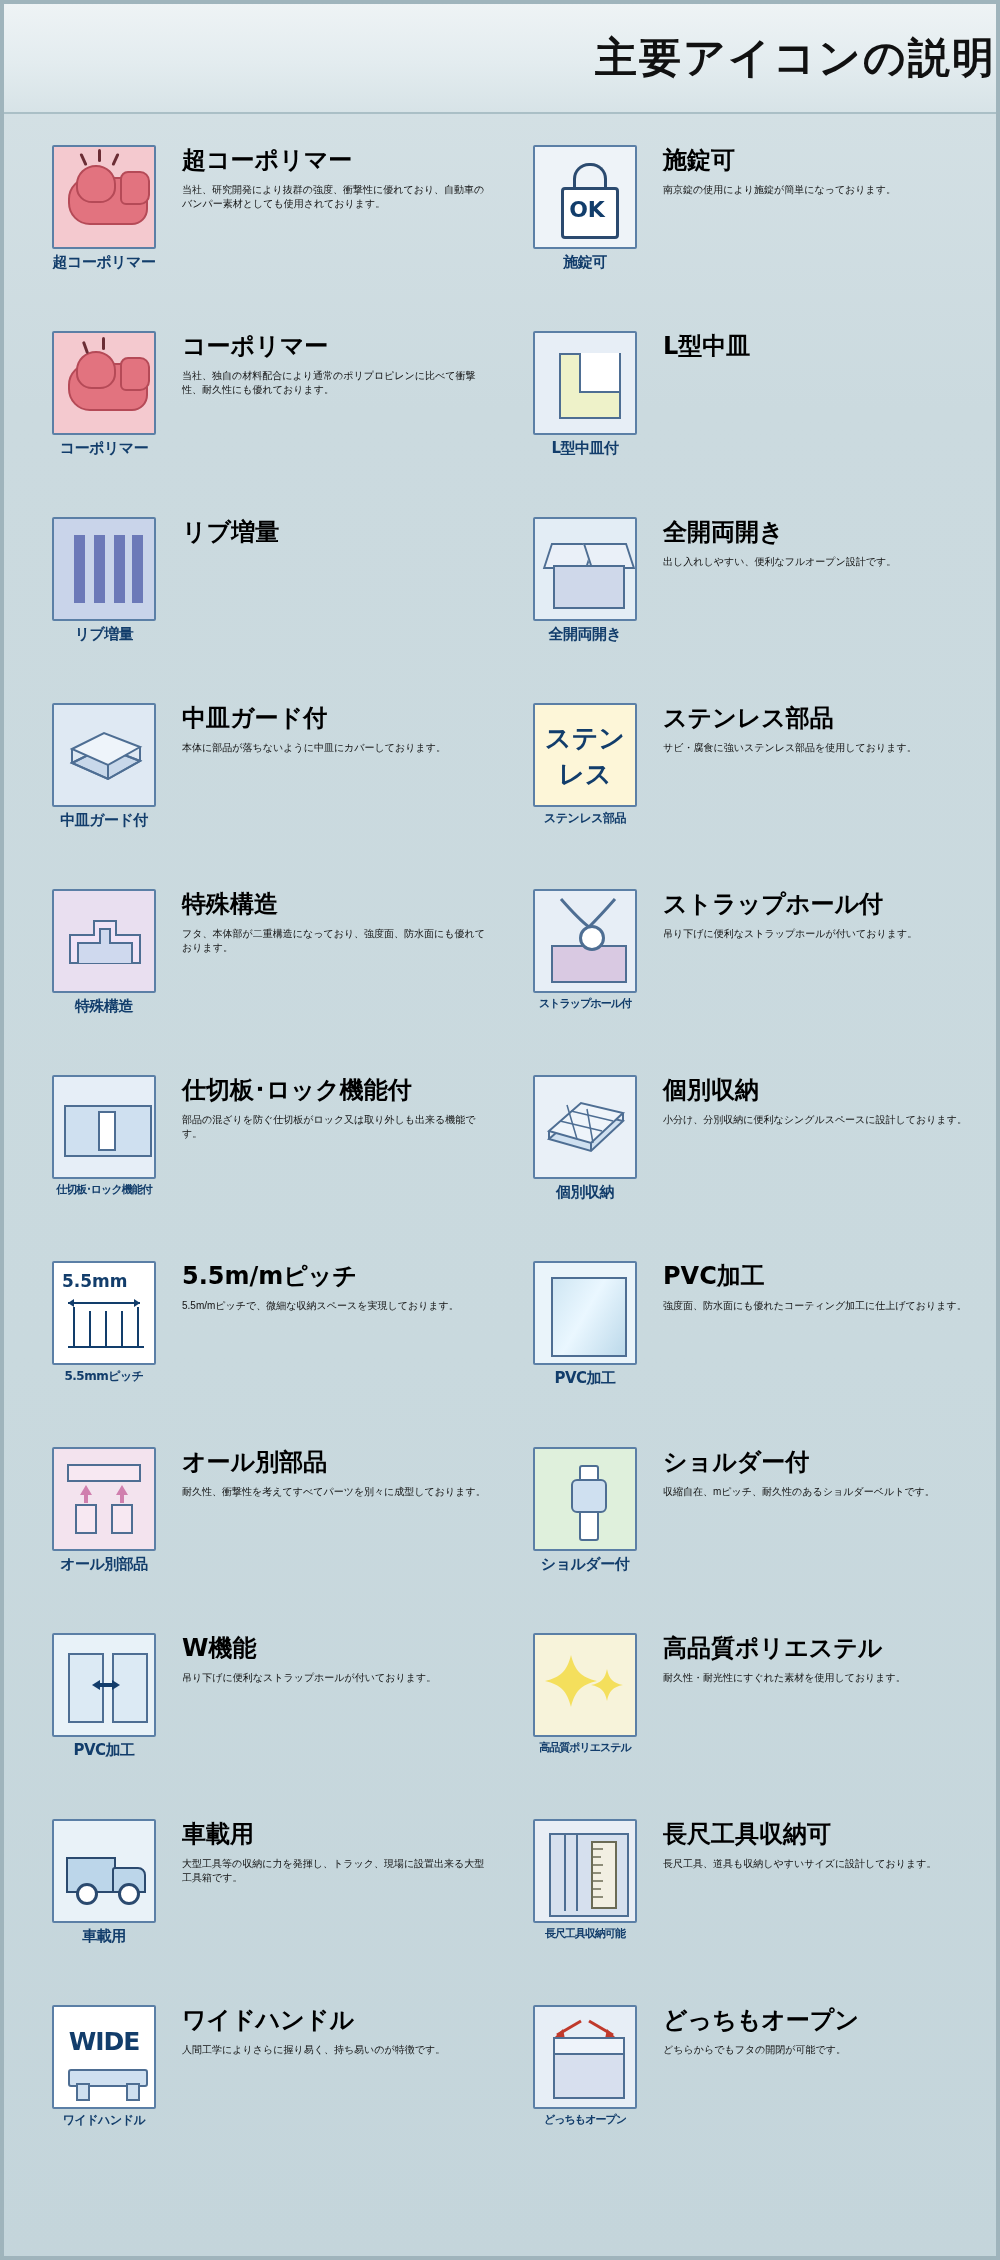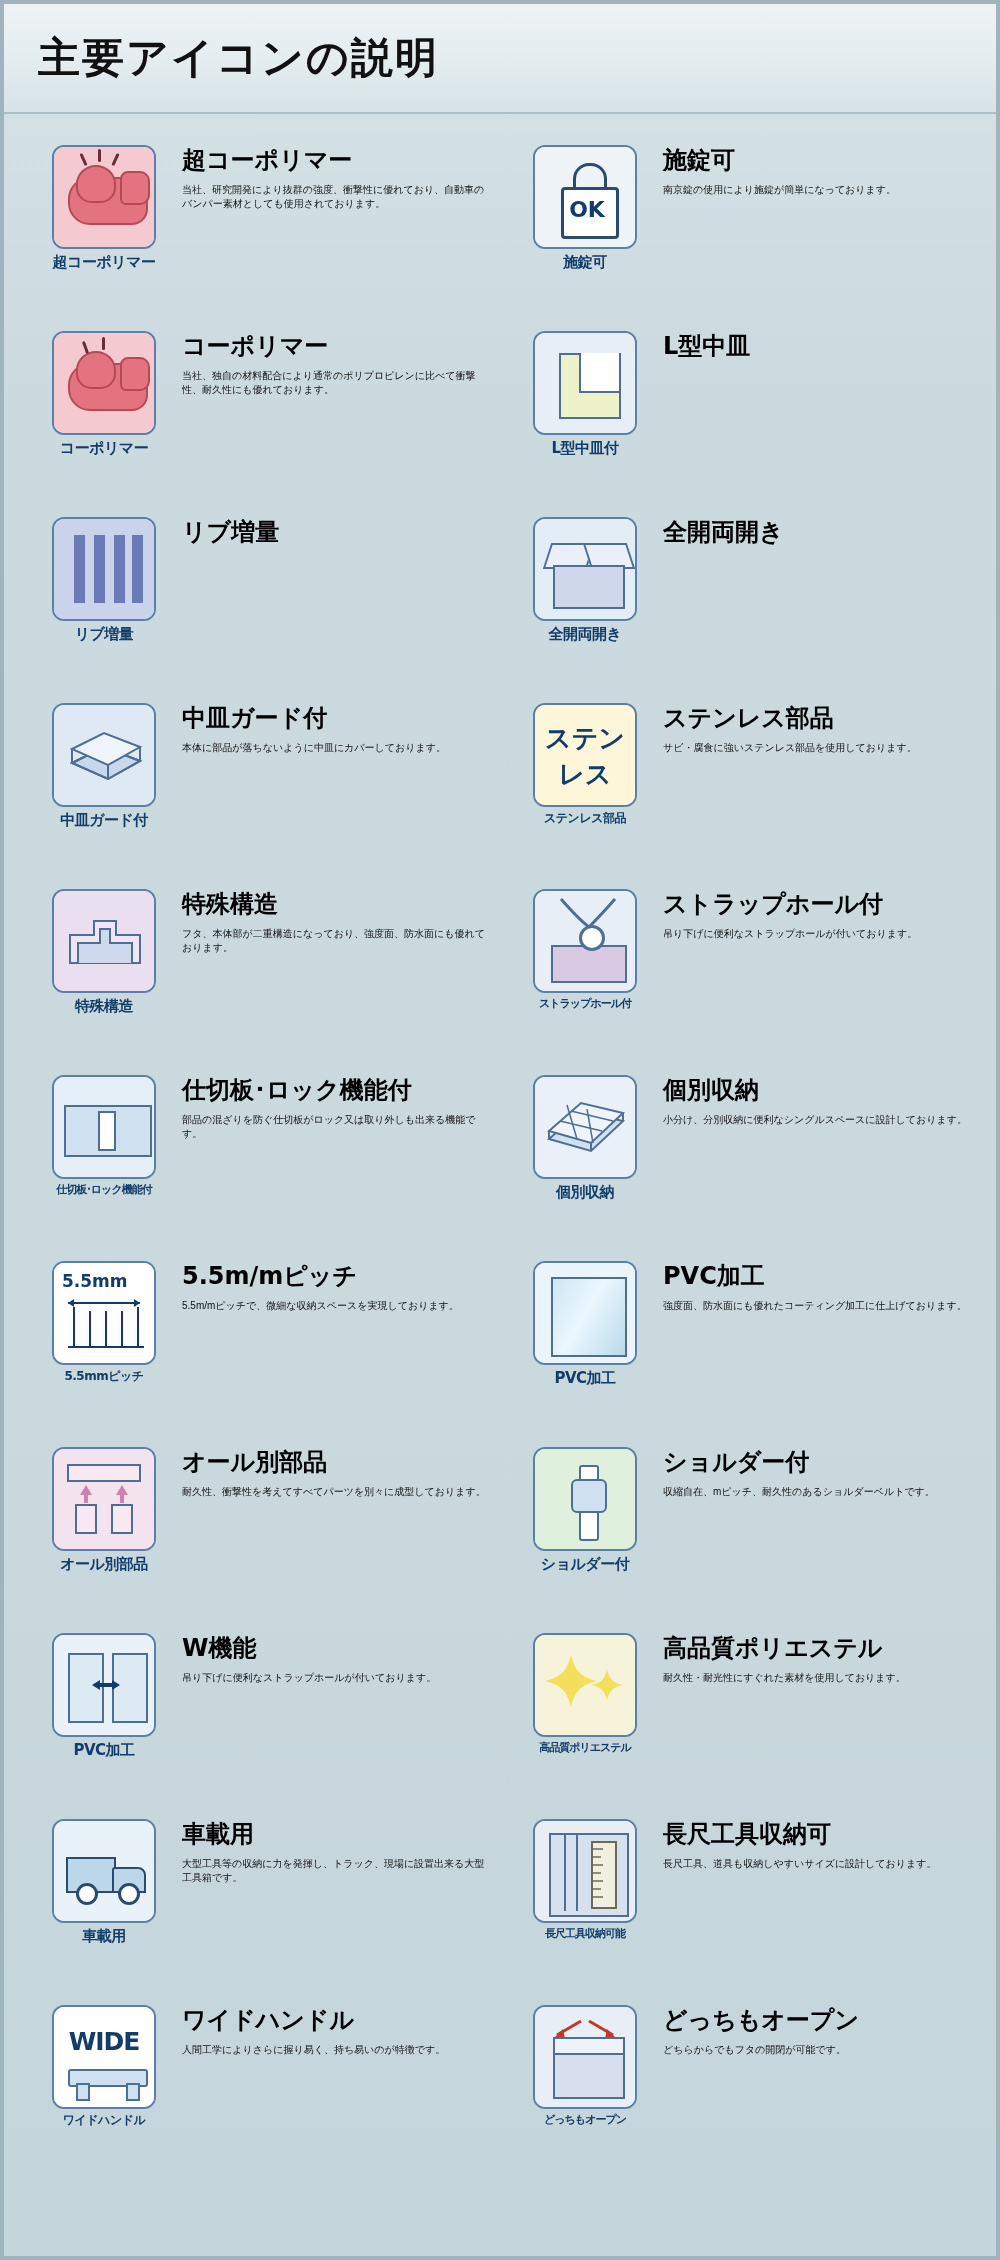--- a/index.html
+++ b/index.html
@@ -22,20 +22,21 @@
     border: 4px solid #9fb4bc;
   }
   .title-bar {
     height: 110px;
     background: linear-gradient(180deg, #eef3f5 0%, #e3ecef 55%, #d7e3e7 100%);
     border-bottom: 2px solid #aabfc6;
     display: flex;
     align-items: center;
     padding-left: 34px;
     box-sizing: border-box;
+    justify-content: flex-end;
   }
   .title-bar h1 {
     margin: 0;
     font-size: 42px;
     letter-spacing: 2px;
     font-weight: bold;
     color: #111;
     font-family: "DejaVu Sans", "Liberation Sans", sans-serif;
   }
   .grid {
@@ -58,21 +59,21 @@
     flex: 0 0 132px;
     display: flex;
     flex-direction: column;
     align-items: center;
   }
   .icon-box {
     width: 104px;
     height: 104px;
     border: 2px solid #5b7fa6;
     background: #ffffff;
-    border-radius: 12px;
+    border-radius: 2px;
     position: relative;
     overflow: hidden;
     box-sizing: border-box;
   }
   .icon-cap {
     margin-top: 5px;
     font-size: 15px;
     font-weight: bold;
     color: #123d6b;
     text-align: center;
@@ -320,20 +321,21 @@
         <div class="icon-box">
           <div class="sh fo-bg"></div>
           <div class="sh fo-lidL"></div>
           <div class="sh fo-lidR"></div>
           <div class="sh fo-box"></div>
         </div>
         <div class="icon-cap">全開両開き</div>
       </div>
       <div class="text-col">
         <p class="feat-title">全開両開き</p>
+        <p class="feat-desc">出し入れしやすい、便利なフルオープン設計です。</p>
       </div>
     </div>
 
     <div class="cell">
       <div class="icon-col">
         <div class="icon-box">
           <div class="sh tray-bg"></div>
           <svg class="sh" style="left:0;top:0" width="100" height="100" viewBox="0 0 100 100">
             <polygon points="18,58 50,42 86,56 54,74" fill="#c8d8ea" stroke="#4e6e93" stroke-width="2"></polygon>
             <polygon points="18,58 50,42 86,56 54,74" fill="none" stroke="#4e6e93" stroke-width="2"></polygon>

